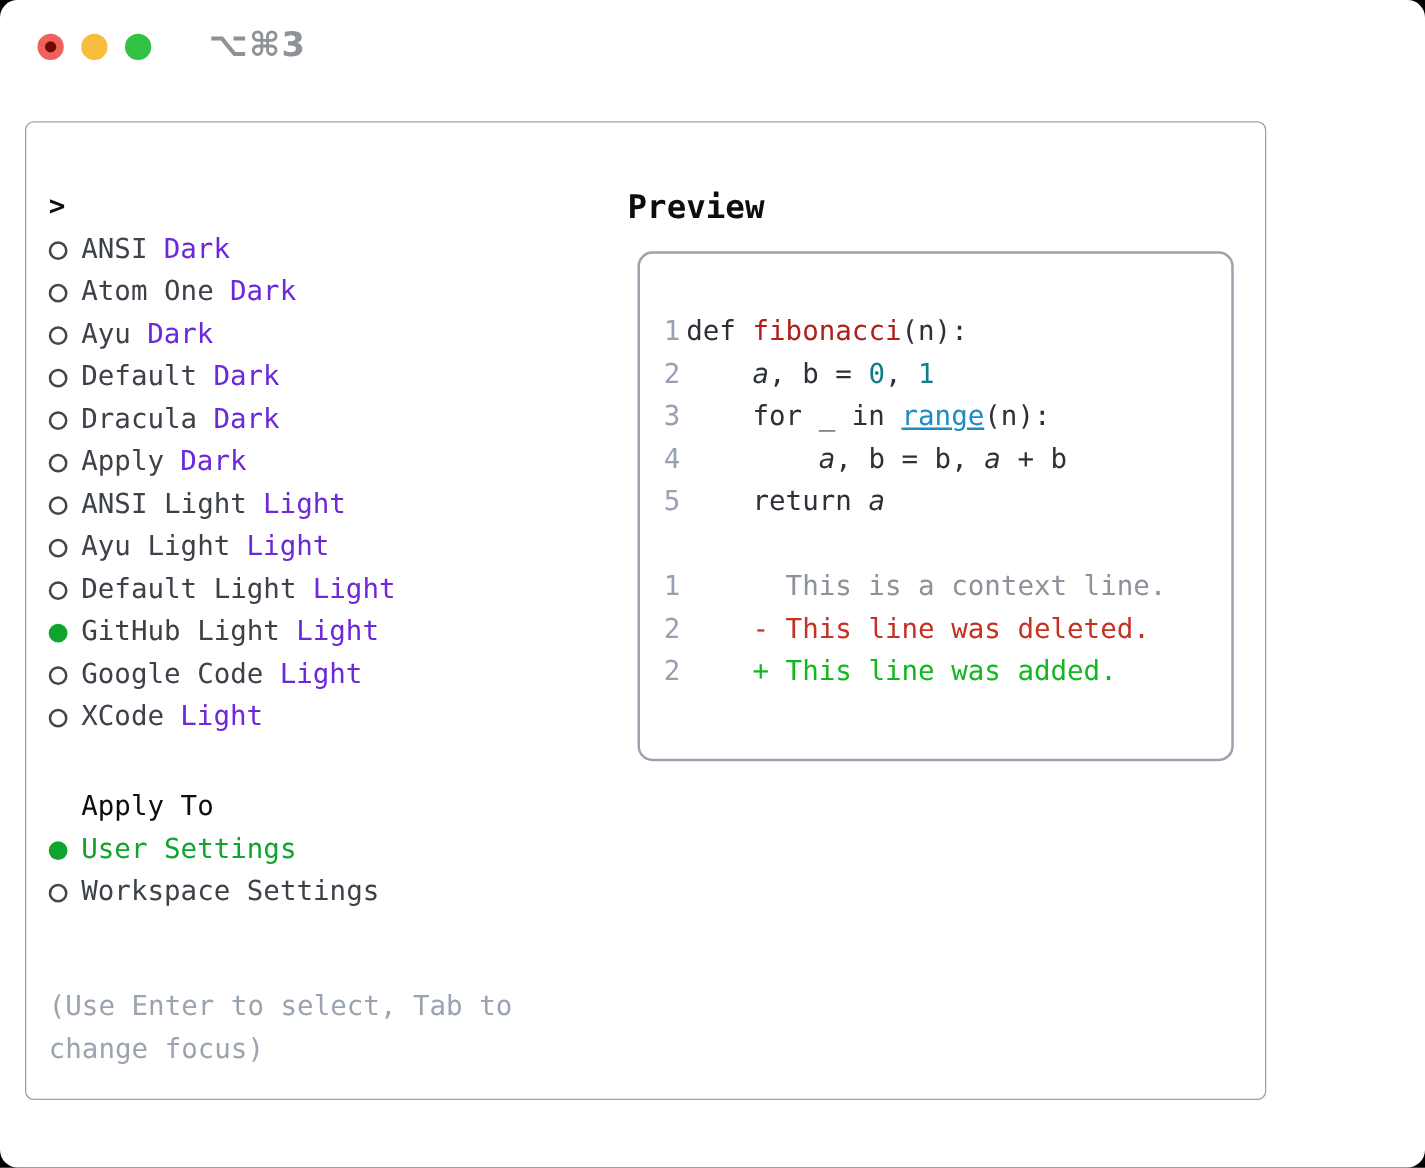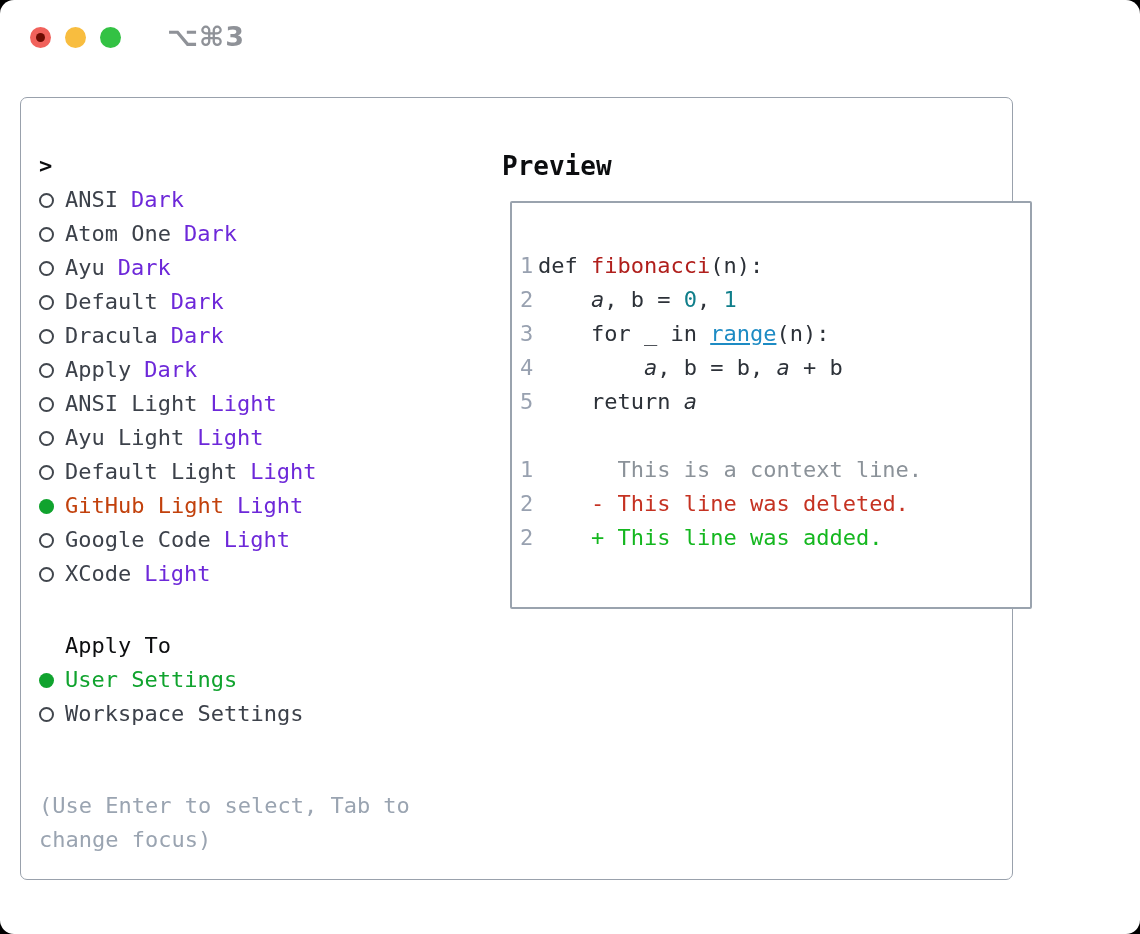--- a/index.html
+++ b/index.html
@@ -56,21 +56,21 @@
   .marker { display: inline-block; width: 16px; margin-right: 10px; font-weight: 700; }
   #theme-list { position: absolute; left: 18px; top: 85px; }
   .t-row, .a-row { display: flex; align-items: center; height: 34px; }
   .bullet {
     width: 15px; height: 15px; border-radius: 50%;
     border: 2px solid #41464d; box-sizing: border-box;
     margin-right: 11px; flex: 0 0 auto;
   }
   .bullet-sel { border: none; background: #10a32e; }
   .t-name { color: #3c414a; white-space: pre; }
-  .t-name.sel { color: #c2410c; }
+  .t-name.sel { color: #404040; }
   .t-var { color: #6d28d9; margin-left: 13px; white-space: pre; }
   .apply-block { position: absolute; left: 18px; top: 531px; }
   .apply-header {
     height: 34px; line-height: 34px; color: #0c0d0f;
     margin-left: 26px;
   }
   .a-label { color: #3c414a; white-space: pre; text-align: right; }
   .a-label.sel { color: #10a32e; }
   .hint {
     position: absolute; left: 18px; top: 667px;
@@ -79,25 +79,25 @@
     white-space: pre-line;
     margin-top: 24px;
   }
   
   .preview-label {
     position: absolute; left: 481px; top: 51px;
     font-size: 26px; line-height: 34px; font-weight: 700; color: #0c0d0f;
   }
   .preview-box {
     position: absolute; left: 489px; top: 103px;
-    width: 522px; height: 408px;
-    border: 2px solid #9aa3ae; border-radius: 2px;
+    width: 477px; height: 408px;
+    border: 2px solid #9aa3ae; border-radius: 12px;
     box-sizing: border-box;
     background: #fff;
-    padding: 46px 0 0 8px;
+    padding: 46px 0 0 19px;
   }
   .pline { height: 34px; line-height: 34px; font-size: 22px; white-space: pre; }
   .lineno { display: inline-block; width: 13px; margin-right: 5px; color: #98a1b0; }
   .line-gap { height: 34px; }
   .seg { white-space: pre; }
   .s-p   { color: #2c3138; }
   .s-k   { color: #2c3138; }
   .s-fn  { color: #b01f1c; }
   .s-num { color: #0f7e8a; }
   .s-bi  { color: #1d8bc4; text-decoration: underline; }

